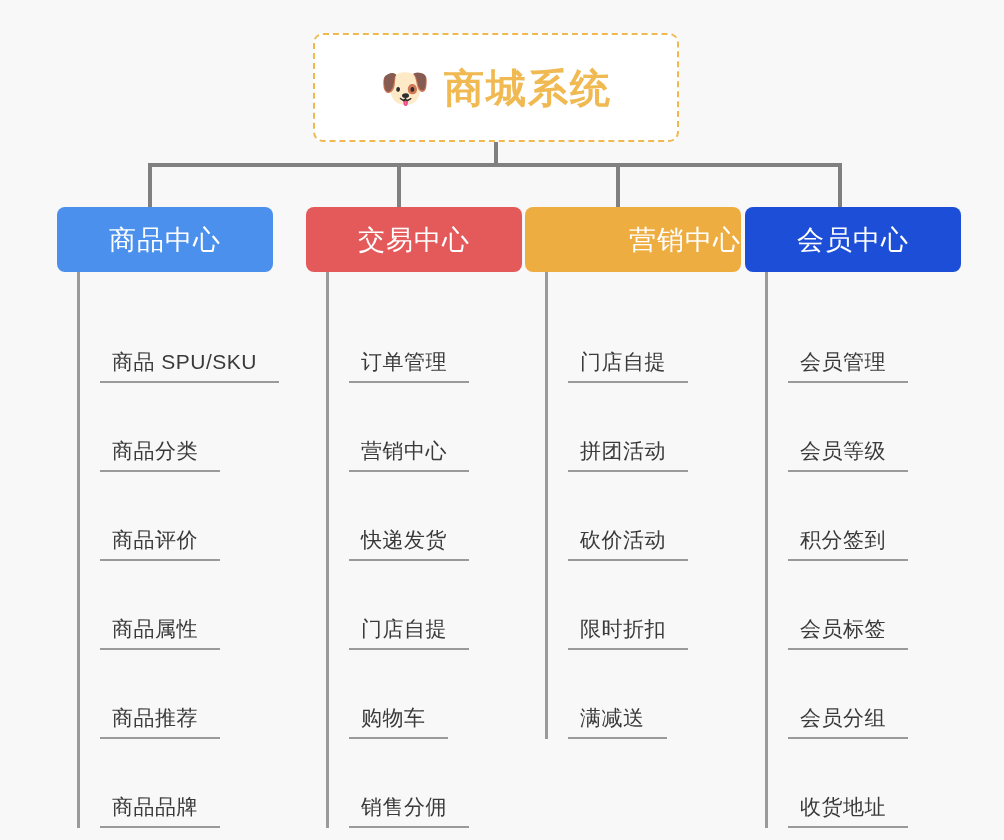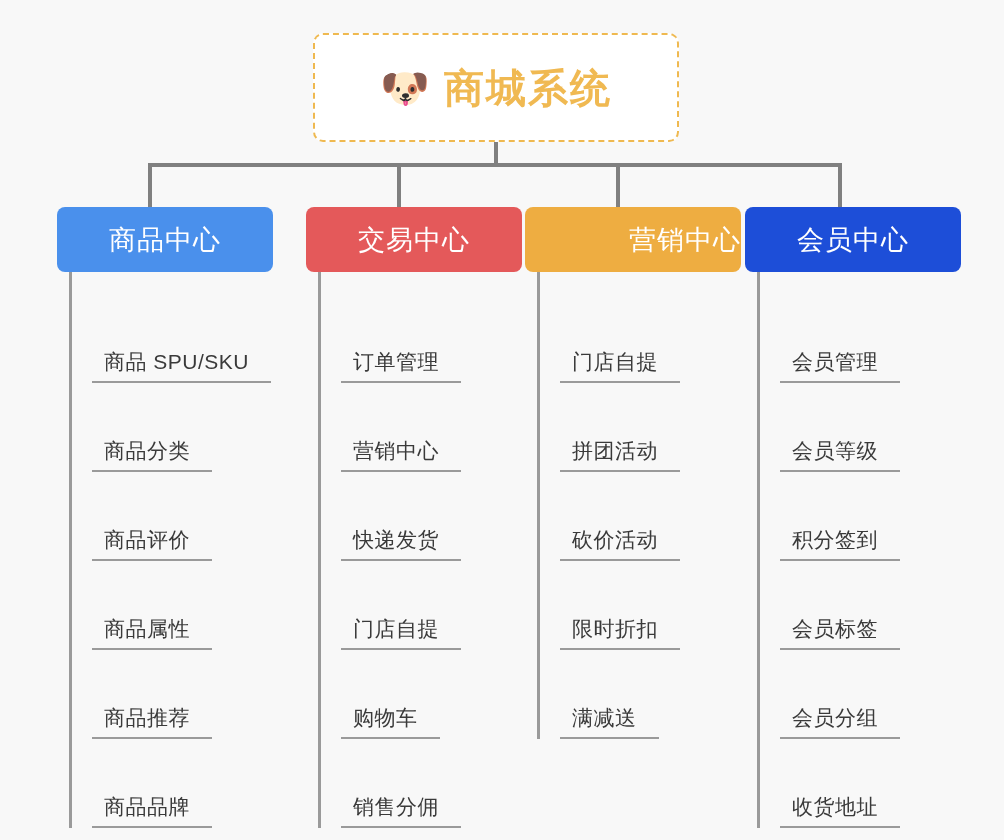--- a/index.html
+++ b/index.html
@@ -75,21 +75,21 @@
     align-items: center;
     justify-content: center;
     color: #ffffff;
     font-size: 27px;
     letter-spacing: 1px;
   }
 
   
   .leaf-list {
     position: relative;
-    margin-left: 12px;
+    margin-left: 20px;
     padding-top: 22px;
     border-left: 3px solid #9a9a9a;
   }
   
   .leaf-item {
     position: relative;
     height: 89px;
     display: flex;
     align-items: flex-end;
     padding-left: 32px;

